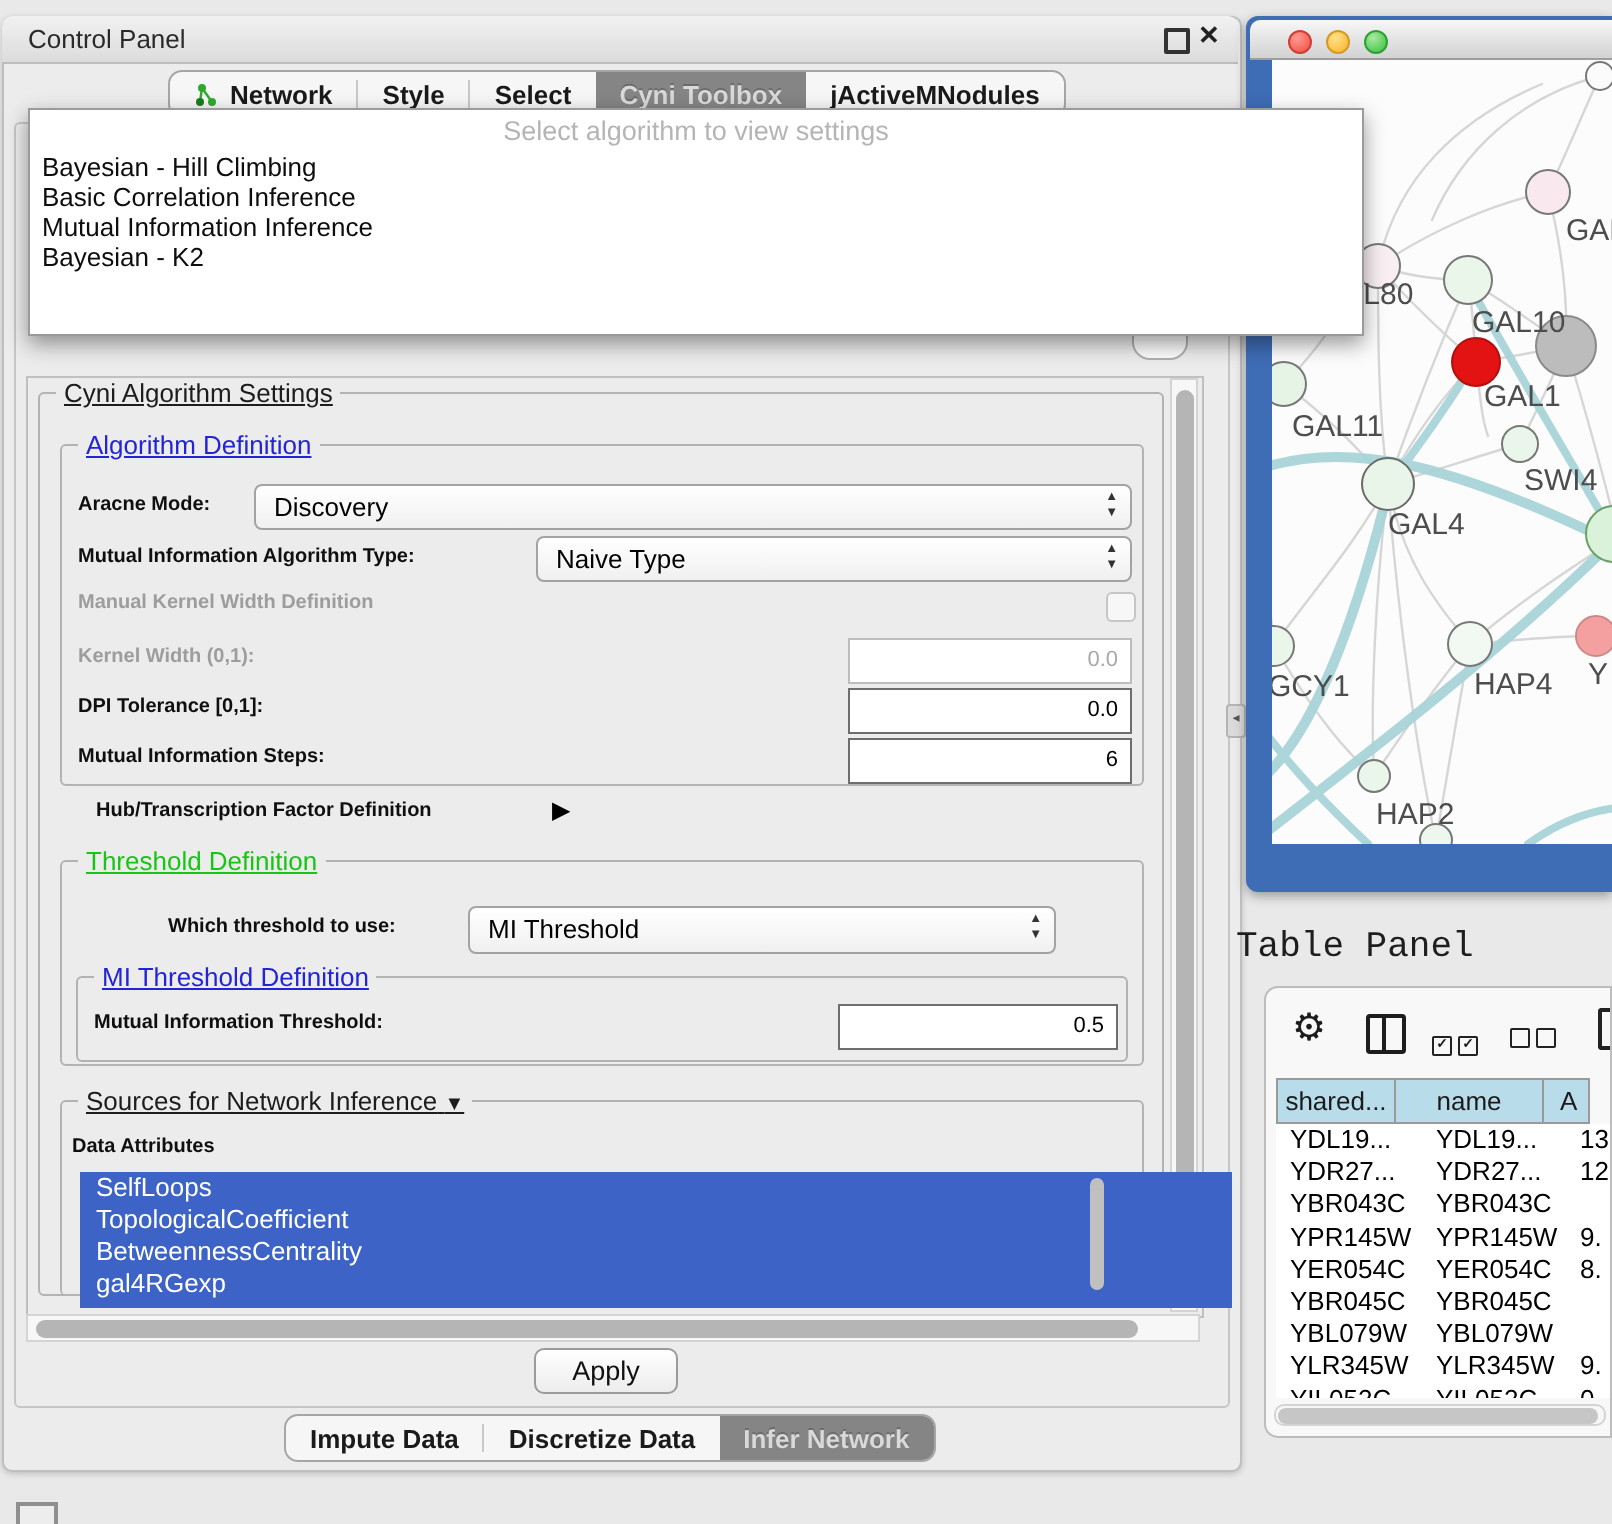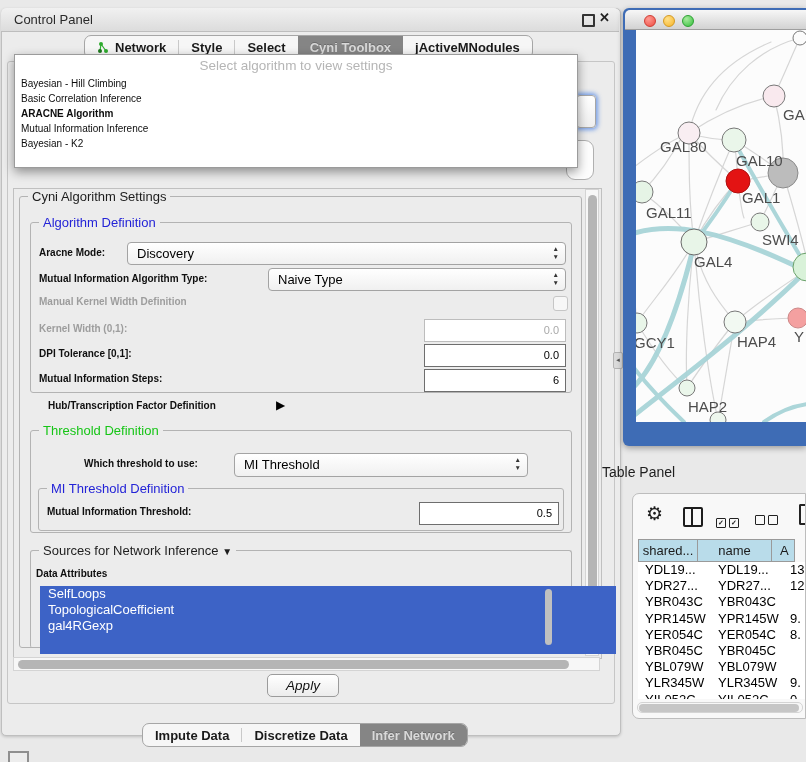--- a/index.html
+++ b/index.html
@@ -15,58 +15,58 @@
   .cw-title{position:absolute;left:13px;top:4px;font-size:13px;color:#2a2a2a;}
   .cw-float{position:absolute;left:581px;top:6px;width:9px;height:9px;border:2px solid #333;border-radius:1px;}
   .cw-close{position:absolute;left:598px;top:2px;font-size:13px;font-weight:bold;color:#222;}
   
   .tabstrip{position:absolute;display:flex;align-items:stretch;height:24px;background:#f6f6f6;
         border:1px solid #a6a6a6;border-radius:7px;overflow:hidden;box-sizing:border-box;}
   .tab{font-size:13px;font-weight:bold;color:#1a1a1a;padding:0 12px;display:flex;align-items:center;gap:5px;}
   .tab.sel{background:#858585;color:#d9d9d9;text-shadow:0 -1px 0 rgba(0,0,0,.2);}
   .tsep{width:1px;background:#c9c9c9;margin:4px 0;}
   
-  .popup{position:absolute;left:14px;top:54px;width:564px;height:114px;background:#fff;
+  .popup{position:absolute;left:14px;top:54px;width:668px;height:114px;background:#fff;
         border:1px solid #9b9b9b;box-shadow:0 4px 10px rgba(0,0,0,.4);z-index:30;box-sizing:border-box;}
   .popup .prompt{position:absolute;left:0;top:3px;width:100%;text-align:center;color:#b5b5b5;font-size:13.5px;}
   .popup .plist{position:absolute;left:0;top:21px;width:100%;}
-  .pitem{height:15px;line-height:15px;font-size:10px;padding-left:6px;color:#0d0d0d;}
+  .pitem{height:15px;line-height:15px;font-size:13px;padding-left:6px;color:#0d0d0d;}
   .pitem.bold{font-weight:bold;}
   
   .grp{position:absolute;border:1px solid #b3b3b3;border-radius:3px;box-sizing:border-box;}
-  .gt{position:absolute;top:-8px;left:8px;background:#ececec;padding:0 4px;font-size:13px;white-space:nowrap;}
+  .gt{position:absolute;top:-8px;left:8px;background:#ececec;padding:0 4px;font-size:13px;white-space:nowrap;text-decoration:underline;}
   .gt.blue{color:#2323d7;} .gt.green{color:#16c516;} .gt.dark{color:#1d1d1d;}
   .lb{position:absolute;font-size:10px;font-weight:bold;color:#0f0f0f;white-space:nowrap;}
   .lb.dis{color:#9d9d9d;}
   .fld{position:absolute;background:#fff;border:1px solid #6e6e6e;font-size:11px;text-align:right;
        padding:0 6px;line-height:21px;box-sizing:border-box;color:#000;}
   .fld.dis{border-color:#bdbdbd;color:#a9a9a9;}
   .cmb{position:absolute;background:linear-gradient(#ffffff,#f0f0f0);border:1px solid #a3a3a3;
        border-radius:4px;font-size:13px;line-height:21px;padding:0 22px 0 9px;box-sizing:border-box;
        color:#000;white-space:nowrap;}
   .cmb .ar{position:absolute;right:6px;top:2px;font-size:6.5px;line-height:8px;color:#333;text-align:center;}
   .cb{position:absolute;width:13px;height:13px;border:1px solid #c6c6c6;border-radius:3px;background:#f7f7f7;}
   .attr-list{position:absolute;background:#3d63c6;overflow:hidden;}
   .attr-item{height:16px;line-height:16px;color:#fff;font-size:13px;padding-left:8px;}
   .sb-track{position:absolute;background:#f7f7f7;border:1px solid #d4d4d4;box-sizing:border-box;}
   .sb-thumb{position:absolute;background:#b5b5b5;border-radius:5px;}
   .btn{position:absolute;background:linear-gradient(#ffffff,#ececec);border:1px solid #9b9b9b;
-       border-radius:5px;font-size:13.5px;color:#111;text-align:center;line-height:21px;box-sizing:border-box;font-style:italic;}
+       border-radius:5px;font-size:13.5px;color:#111;text-align:center;line-height:21px;box-sizing:border-box;}
   
   .netwin{position:absolute;left:623px;top:8px;width:183px;height:438px;background:#3e6cb5;
           border-radius:6px 0 0 6px;box-shadow:0 2px 6px rgba(0,0,0,.35);}
   .macbar{position:absolute;left:2px;top:2px;width:181px;height:20px;border-radius:5px 0 0 0;
           background:linear-gradient(#f7f7f7,#d2d2d2);border-bottom:1px solid #9e9e9e;box-sizing:border-box;}
   .light{position:absolute;top:5px;width:12px;height:12px;border-radius:50%;box-sizing:border-box;}
   .l-red{left:19px;background:radial-gradient(circle at 35% 30%,#ff9a92,#ee4d42);border:1px solid #cf3d34;}
   .l-yel{left:38px;background:radial-gradient(circle at 35% 30%,#ffe08a,#f7b529);border:1px solid #d49a23;}
   .l-grn{left:57px;background:radial-gradient(circle at 35% 30%,#a8eb9e,#35bf3c);border:1px solid #2da133;}
   .netcanvas{position:absolute;left:13px;top:22px;width:170px;height:392px;background:#fcfcfc;overflow:hidden;}
   
-  .tp-label{position:absolute;left:602px;top:464px;font-size:14px;color:#1e1e1e;}
+  .tp-label{position:absolute;left:618px;top:464px;font-size:18px;color:#1e1e1e;font-family:Liberation Mono, monospace;}
   .twin{position:absolute;left:632px;top:493px;width:174px;height:226px;background:#f8f8f8;
         border:1px solid #bdbdbd;border-radius:7px 0 0 7px;box-sizing:border-box;overflow:hidden;}
   .ticon{position:absolute;color:#1c1c1c;}
   .icon-cols{width:16px;height:16px;border:2px solid #1d1d1d;border-radius:2px;
              background:linear-gradient(to right,transparent 6px,#1d1d1d 6px,#1d1d1d 8px,transparent 8px);}
   .mini-box{display:inline-block;width:8px;height:8px;border:1.5px solid #222;border-radius:1px;margin-right:3px;
             font-size:7px;line-height:8px;text-align:center;color:#222;font-weight:bold;}
   .thead{position:absolute;left:5px;top:45px;display:flex;height:23px;border:1px solid #9a9a9a;box-sizing:border-box;}
   .th{background:#b9dcea;border-right:1px solid #9a9a9a;font-size:13px;color:#1b1b1b;
       text-align:center;line-height:21px;box-sizing:border-box;overflow:hidden;white-space:nowrap;}
@@ -118,21 +118,20 @@
 <div class="abs" style="left:7px;top:61px;width:606px;height:641px;border:1px solid #c6c6c6;border-radius:3px;background:#ececec;"></div>
 
 <div class="abs" style="left:576px;top:95px;width:18px;height:31px;background:linear-gradient(#fff,#eee);border:1px solid #a6a6a6;border-radius:4px;box-shadow:0 0 4px 2px rgba(90,140,230,.8);"></div>
 <div class="abs" style="left:566px;top:140px;width:26px;height:38px;background:#fdfdfd;border:1px solid #b0b0b0;border-radius:9px;"></div>
 
 <div class="popup">
   <div class="prompt">Select algorithm to view settings</div>
   <div class="plist">
       <div class="pitem">Bayesian - Hill Climbing</div>
       <div class="pitem">Basic Correlation Inference</div>
-      <div class="pitem bold">ARACNE Algorithm</div>
       <div class="pitem">Mutual Information Inference</div>
       <div class="pitem">Bayesian - K2</div>
     </div>
 </div>
 
 <div class="abs" style="left:13px;top:188px;width:587px;height:469px;border:1px solid #c0c0c0;background:#ececec;"></div>
 
 <div class="sb-track" style="left:585px;top:189px;width:14px;height:467px;">
   <div class="sb-thumb" style="left:2px;top:5px;width:9px;height:424px;"></div>
 </div>
@@ -184,27 +183,28 @@
 <span class="lb" style="left:47px;top:506px;">Mutual Information Threshold:</span>
 <div class="fld" style="left:419px;top:502px;width:140px;height:23px;">0.5</div>
 
 <div class="grp" style="left:30px;top:550px;width:542px;height:98px;border-bottom:none;">
   <span class="gt dark"><span>Sources for Network Inference</span> <span style="font-size:10px;">▼</span></span>
 </div>
 <span class="lb" style="left:36px;top:568px;">Data Attributes</span>
 <div class="attr-list" style="left:40px;top:586px;width:576px;height:68px;">
     <div class="attr-item">SelfLoops</div>
     <div class="attr-item">TopologicalCoefficient</div>
+    <div class="attr-item">BetweennessCentrality</div>
     <div class="attr-item">gal4RGexp</div>
   </div>
 <div class="sb-thumb" style="left:545px;top:589px;width:7px;height:56px;background:#c0c0c0;"></div>
 
 <div class="btn" style="left:267px;top:674px;width:72px;height:23px;">Apply</div>
 
-<div class="tabstrip" style="left:142px;top:707px;margin-top:16px;">
+<div class="tabstrip" style="left:142px;top:707px;">
   <div class="tab">
       <span>Impute Data</span>
     </div>
   <div class="tsep"></div>
   <div class="tab">
       <span>Discretize Data</span>
     </div>
   <div class="tab sel">
       <span>Infer Network</span>
     </div>

